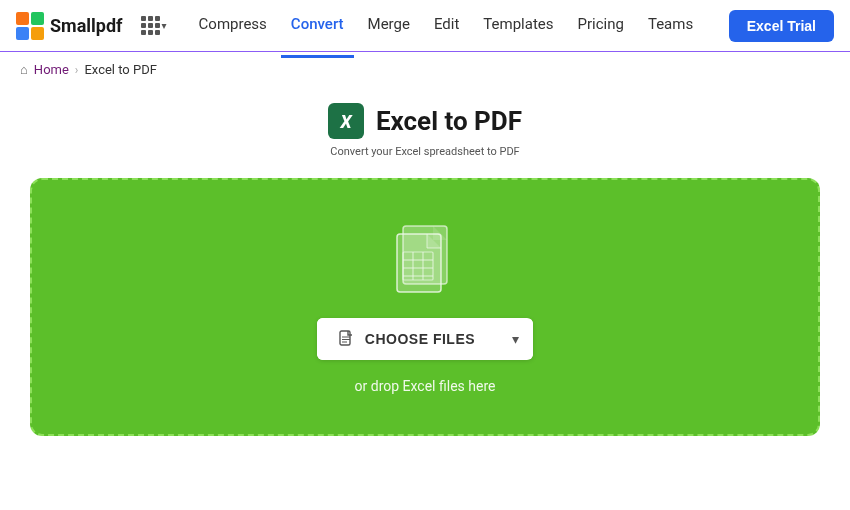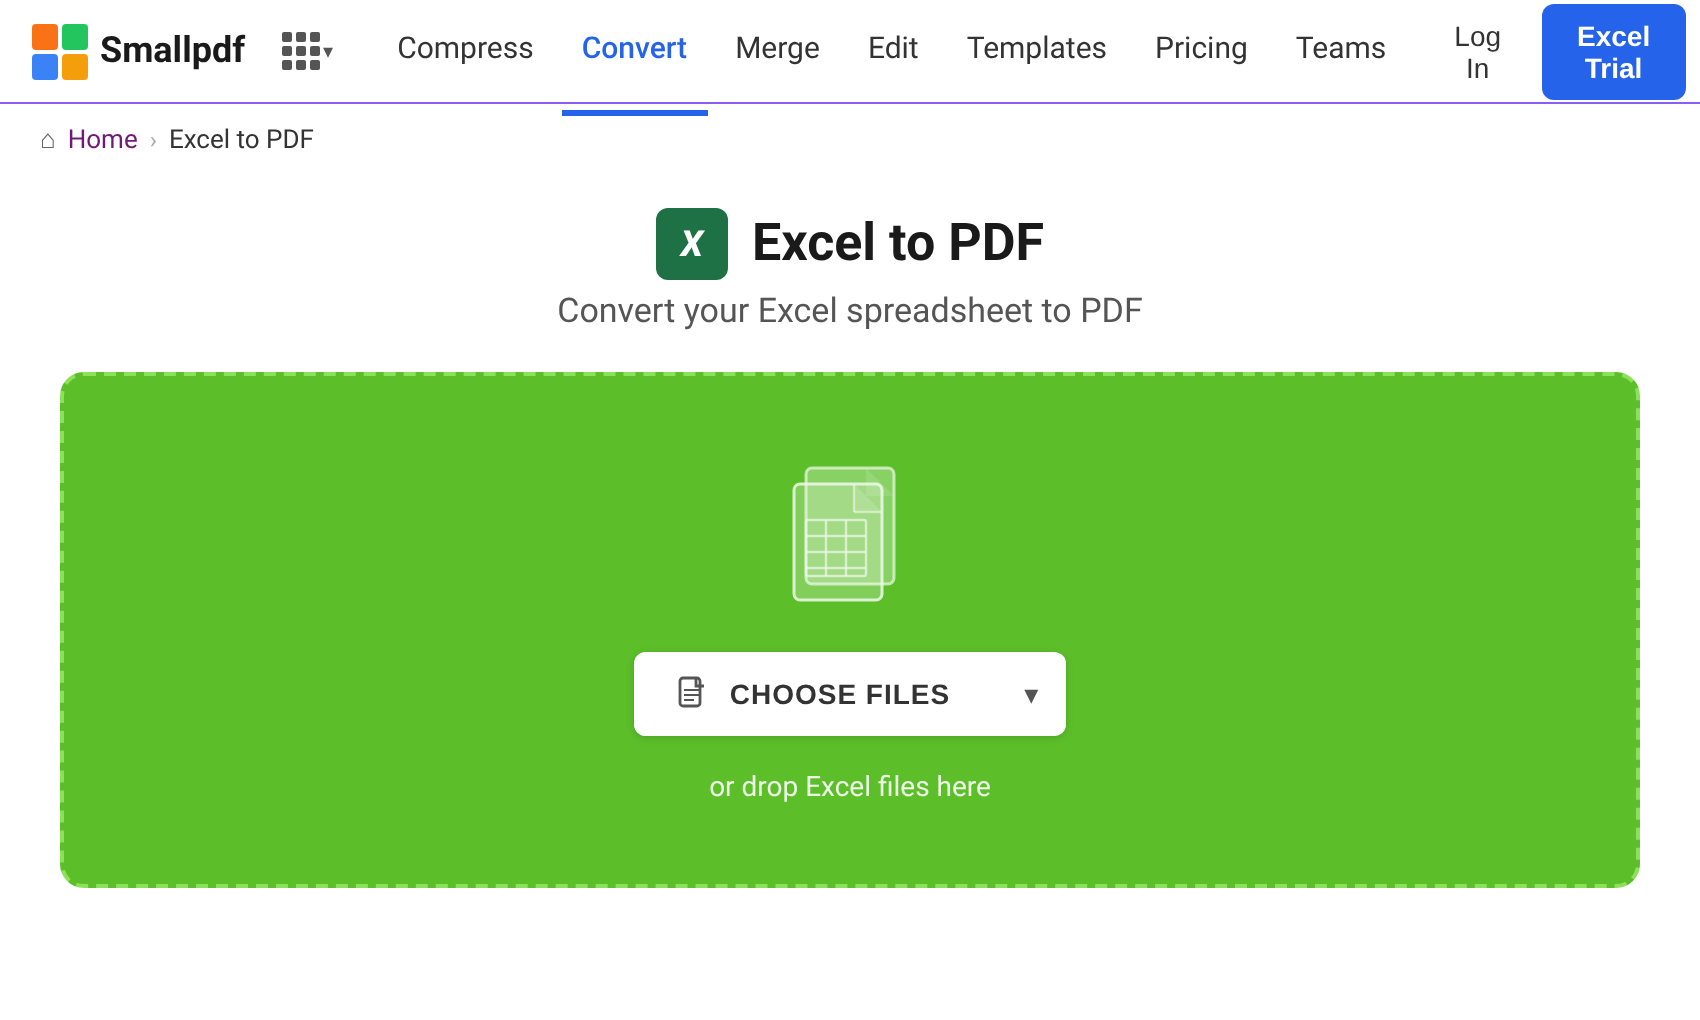--- a/index.html
+++ b/index.html
@@ -25,21 +25,21 @@
     .breadcrumb a { color: #701a75; text-decoration: none; }
     .breadcrumb-sep { color: #aaa; font-size: 12px; }
     .breadcrumb-current { color: #333; }
     .home-icon { font-size: 13px; }
 
     
     .main { display: flex; flex-direction: column; align-items: center; padding-top: 16px; }
     .page-title-row { display: flex; align-items: center; gap: 12px; margin-bottom: 6px; }
     .excel-icon-badge { width: 36px; height: 36px; background: #1d7145; border-radius: 6px; display: flex; align-items: center; justify-content: center; color: #fff; font-weight: 800; font-size: 18px; font-style: italic; }
     .page-title { font-size: 26px; font-weight: 700; color: #1a1a1a; }
-    .page-subtitle { font-size: 17px; color: #555; margin-bottom: 20px; }
+    .page-subtitle { font-size: 11px; color: #555; margin-bottom: 20px; }
 
     
     .drop-zone { width: 790px; background: #5cbf2a; border: 2px dashed #8de05a; border-radius: 12px; padding: 40px 20px; display: flex; flex-direction: column; align-items: center; justify-content: center; gap: 18px; }
     .file-illustration { display: flex; align-items: flex-end; justify-content: center; }
     .file-svg { opacity: 0.9; }
 
     
     .choose-files-wrapper { display: flex; align-items: center; background: #fff; border-radius: 6px; overflow: hidden; box-shadow: 0 1px 4px rgba(0,0,0,0.15); }
     .choose-files-btn { display: flex; align-items: center; gap: 10px; padding: 12px 22px; background: #fff; border: none; cursor: pointer; font-size: 14px; font-weight: 700; color: #333; letter-spacing: 0.5px; }
     .choose-files-divider { width: 1px; height: 100%; background: #ddd; align-self: stretch; }
@@ -93,21 +93,20 @@
   </a>
   <a class="nav-link" href="#">
     <span>Pricing</span>
   </a>
   <a class="nav-link" href="#">
     <span>Teams</span>
   </a>
 
   <div class="nav-spacer"></div>
 
-  <button class="login-btn">Log In</button>
   <button class="free-trial-btn">Excel Trial</button>
 </nav>
 
 <div class="breadcrumb">
   <span class="home-icon">⌂</span>
   <a href="#">Home</a>
   <span class="breadcrumb-sep">›</span>
   <span class="breadcrumb-current">Excel to PDF</span>
 </div>
 

